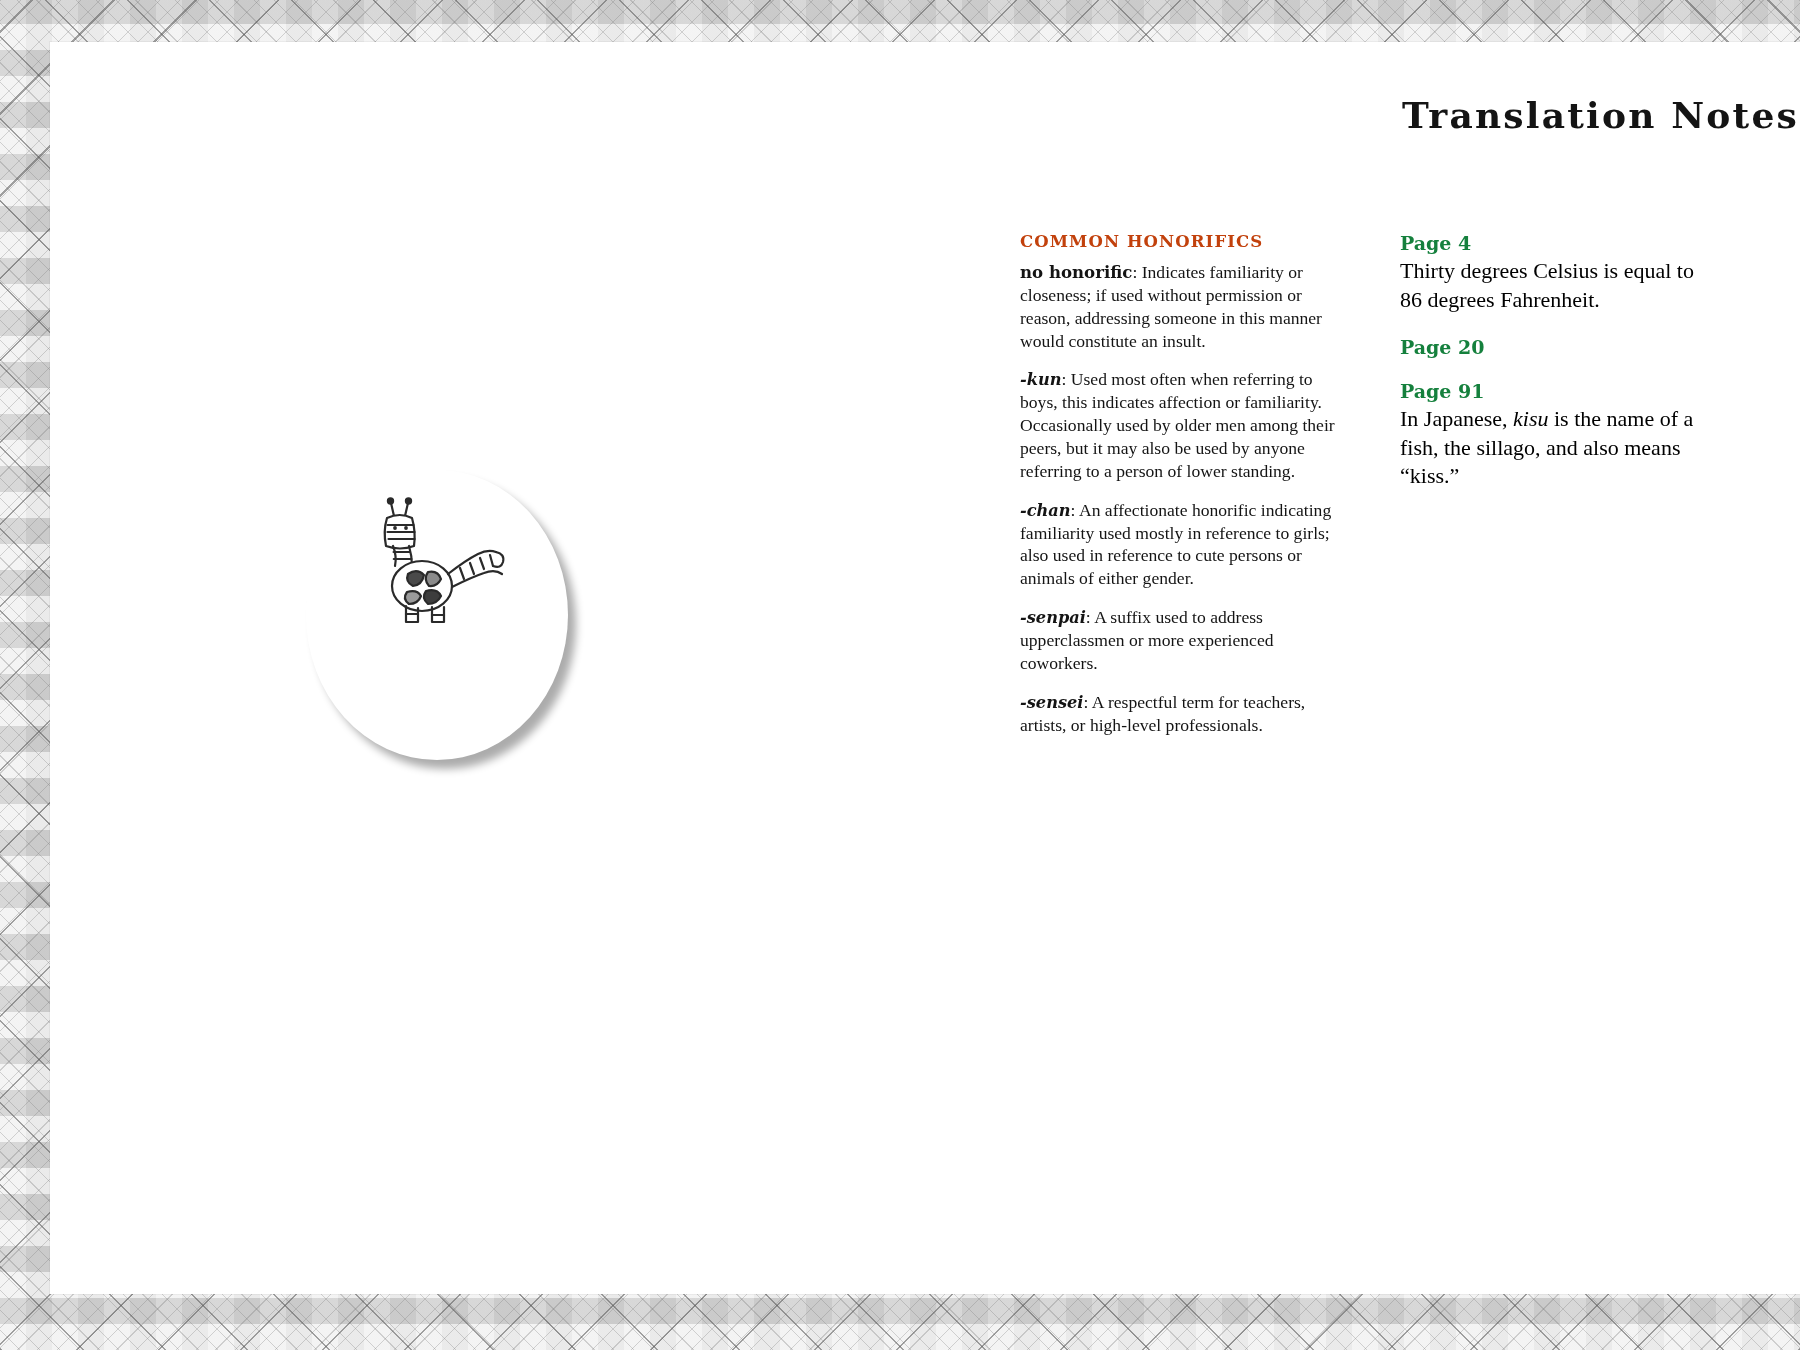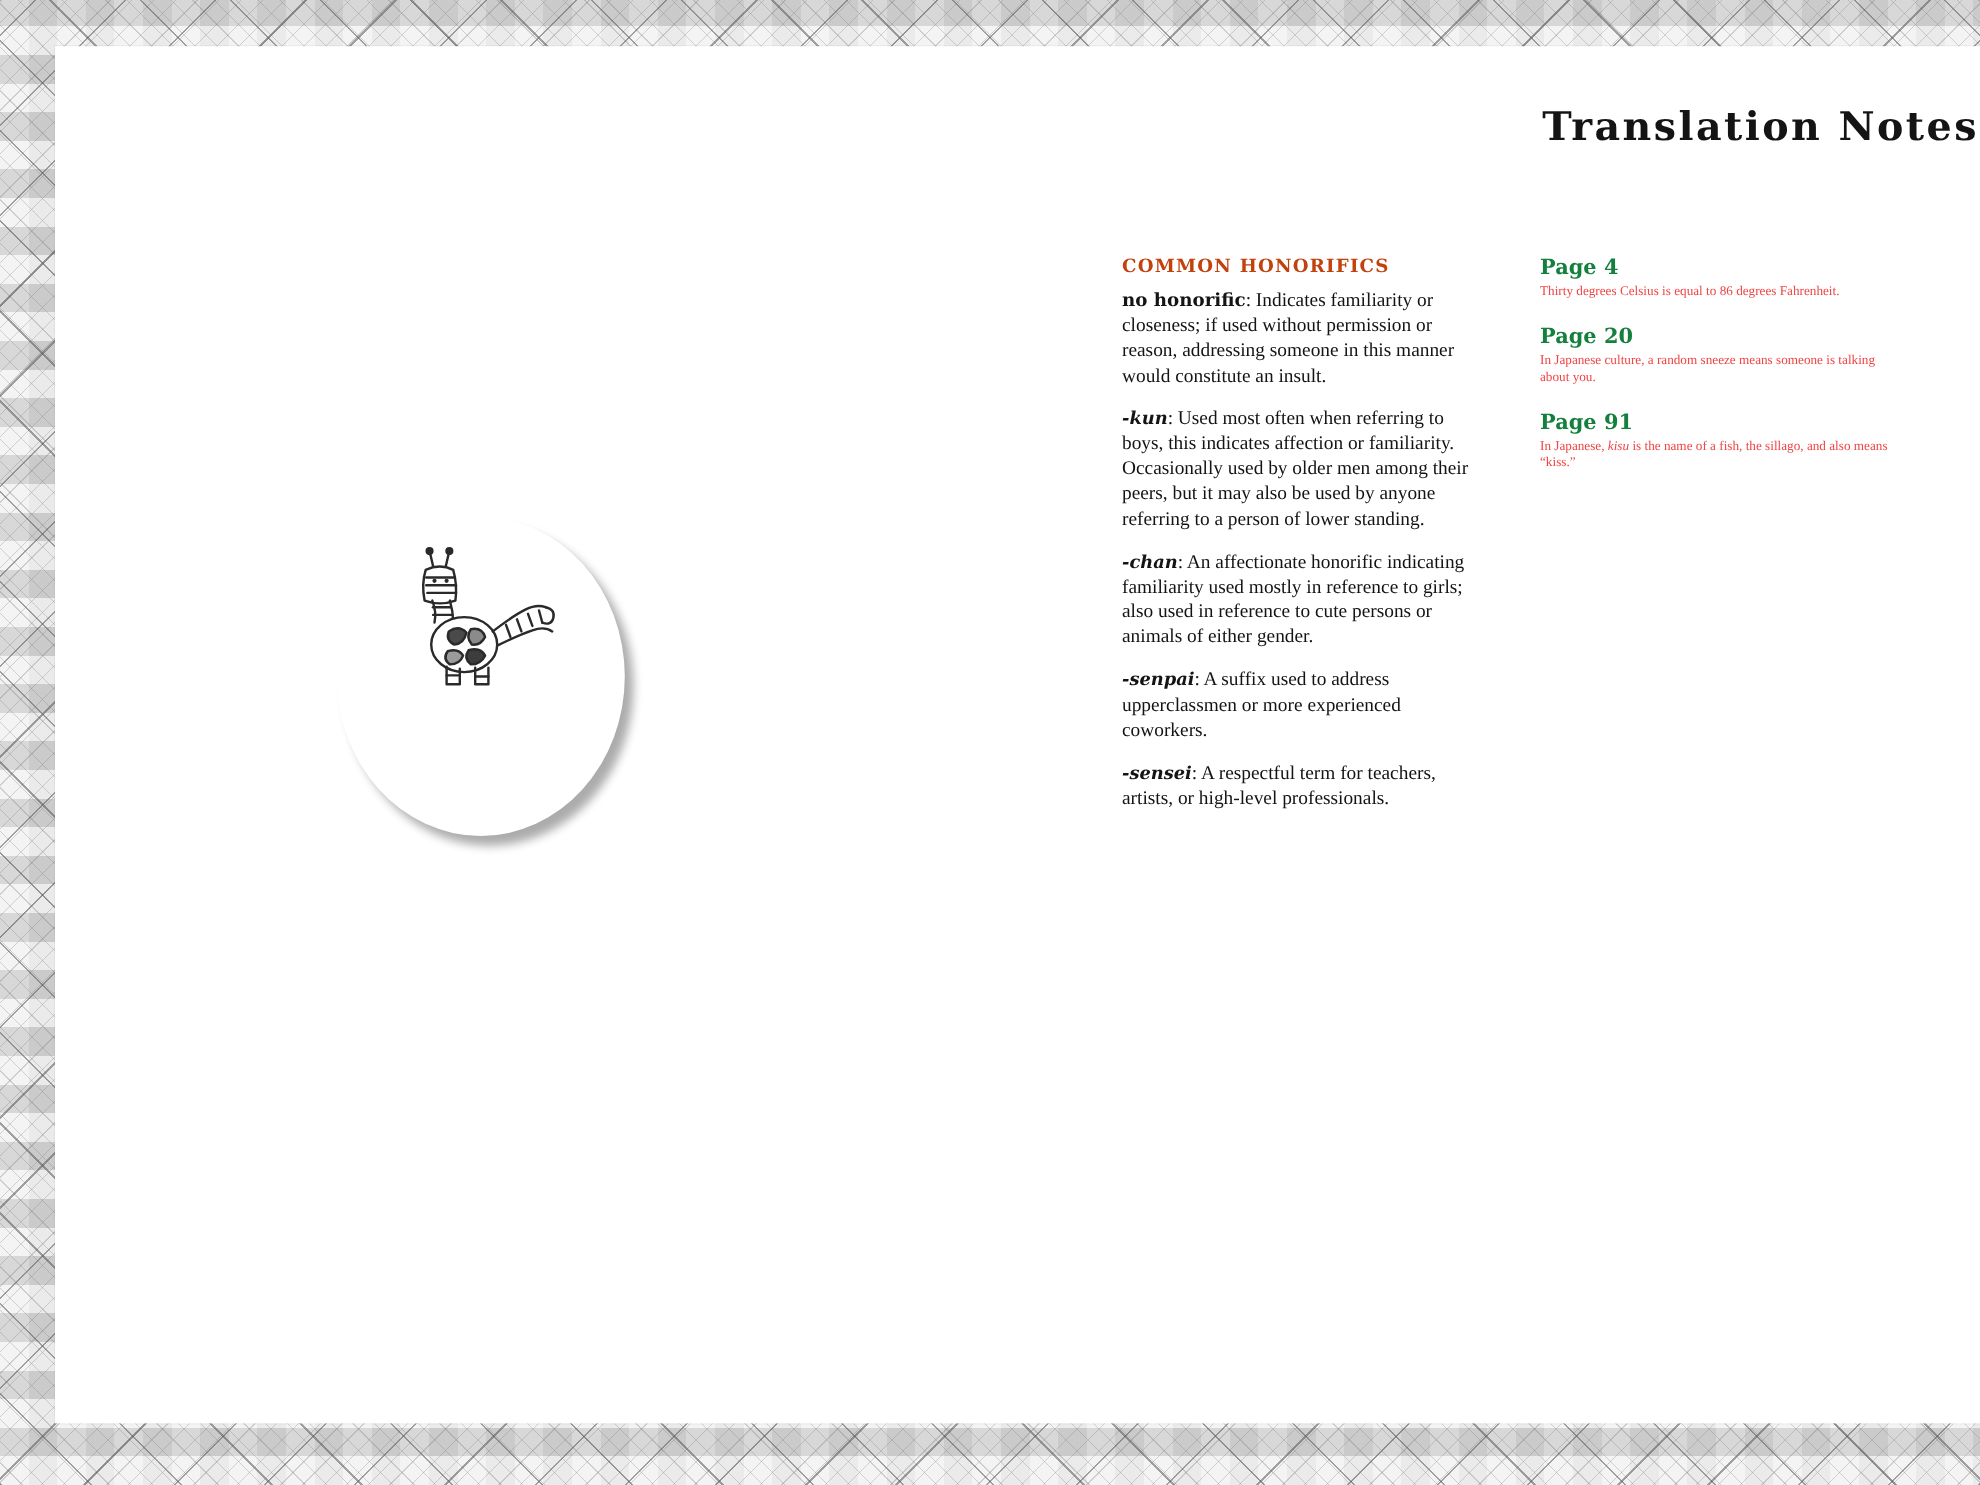--- a/index.html
+++ b/index.html
@@ -140,23 +140,23 @@
   .page-head {
     font-family: "DejaVu Serif", "Liberation Serif", serif;
     font-weight: 700;
     font-size: 19px;
     color: #15803d;
     margin: 0 0 3px 0;
   }
   .page-block { margin-bottom: 22px; }
   .page-block:last-child { margin-bottom: 0; }
   .page-body {
-    font-size: 12px;
+    font-size: 22px;
     line-height: 1.30;
-    color: #ef4444;
+    color: #000000;
     margin: 0;
   }
   .ital { font-style: italic; }
 </style>
 </head>
 <body>
 
 <div class="page-root">
   <div class="paper">
 
@@ -233,21 +233,20 @@
         </p>
       </div>
 
       <div class="col-right">
         <div class="page-block">
           <div class="page-head">Page 4</div>
           <p class="page-body">Thirty degrees Celsius is equal to 86 degrees Fahrenheit.</p>
         </div>
         <div class="page-block">
           <div class="page-head">Page 20</div>
-          <p class="page-body">In Japanese culture, a random sneeze means someone is talking about you.</p>
         </div>
         <div class="page-block">
           <div class="page-head">Page 91</div>
           <p class="page-body"><span>In Japanese, </span><span class="ital">kisu</span><span> is the name of a fish, the sillago, and also means “kiss.”</span></p>
         </div>
       </div>
 
     </div>
   </div>
 </div>

